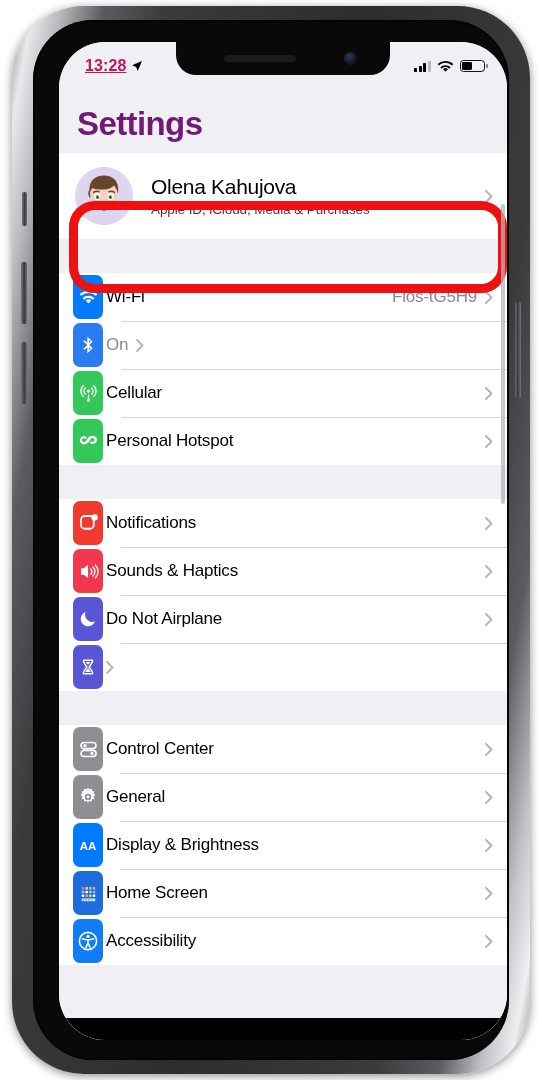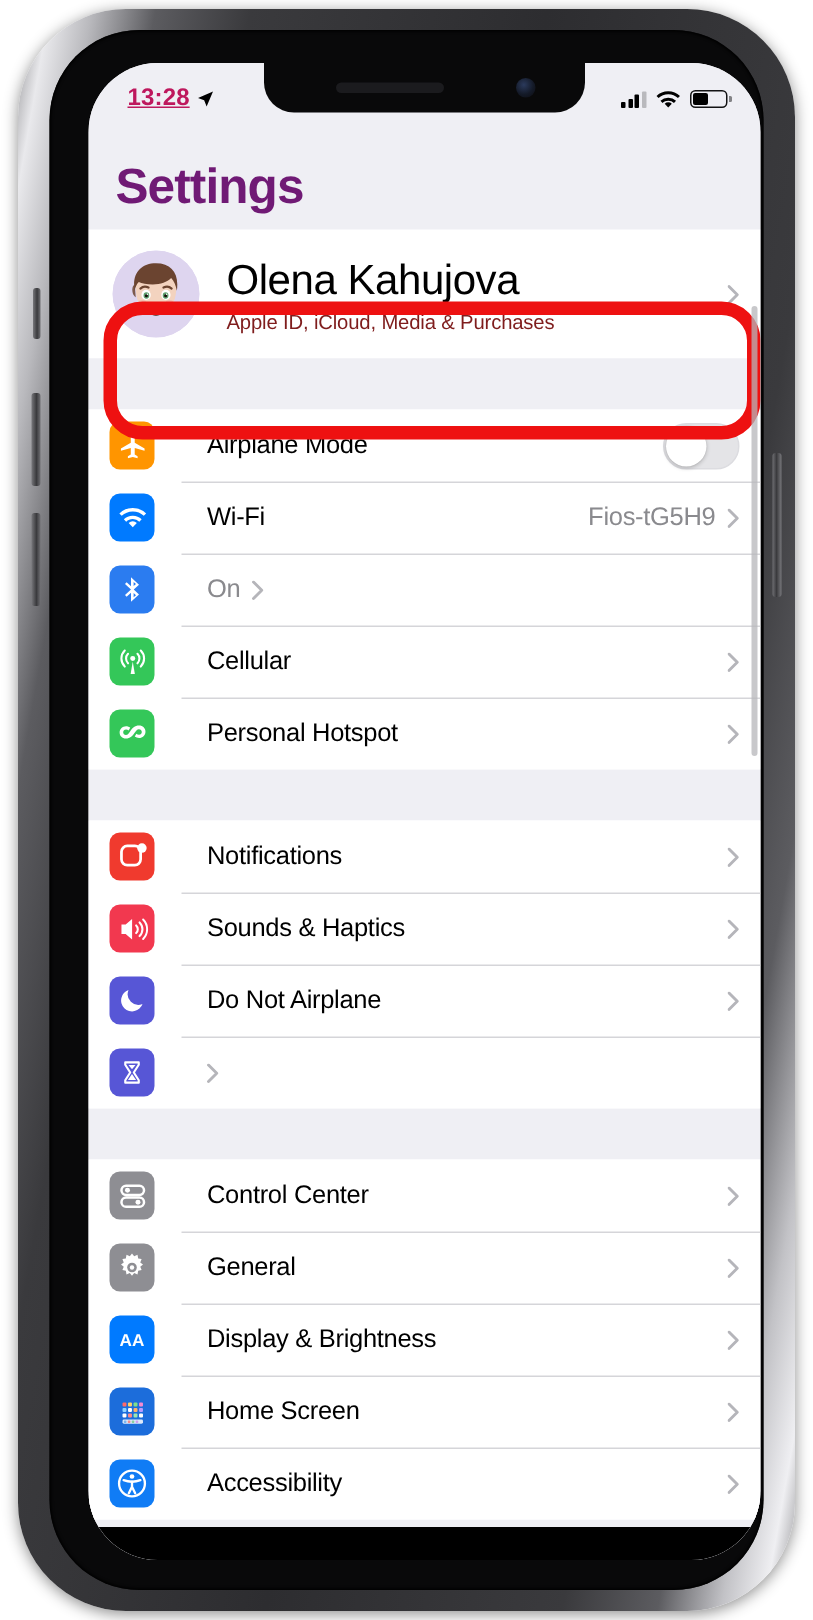--- a/index.html
+++ b/index.html
@@ -120,24 +120,24 @@
     display:flex; align-items:center;
     min-height:48px;
     padding-left:14px; padding-right:14px;
     background:#fff;
   }
   .row + .row::before{
     content:""; position:absolute; left:62px; right:0; top:0;
     height:1px; background:#d5d5d9;
   }
   .row-icon{
-    width:30px; height:32px; border-radius:7px;
+    width:30px; height:44px; border-radius:7px;
     flex:0 0 30px;
     display:flex; align-items:center; justify-content:center;
-    margin-right:35px;
+    margin-right:3px;
     overflow:hidden;
   }
   .row-icon svg{ display:block; }
   .row-label{
     font-size:17px; color:#000; letter-spacing:-.2px;
     flex:1 1 auto; white-space:nowrap;
   }
   .row-value{
     font-size:17px; color:#8a8a8e; letter-spacing:-.2px;
     margin-right:8px; white-space:nowrap;
@@ -166,21 +166,21 @@
     min-height:86px; padding:10px 14px 10px 16px;
     background:#fff;
   }
   #avatar{
     width:58px; height:58px; border-radius:50%;
     background:#ded5ef; flex:0 0 58px;
     margin-right:18px; overflow:hidden; position:relative;
   }
   #profile-text{ flex:1 1 auto; }
   #profile-name{
-    font-size:28px; color:#000; letter-spacing:-.3px; line-height:1.18;
+    font-size:21px; color:#000; letter-spacing:-.3px; line-height:1.18;
   }
   #profile-sub{
     font-size:13.5px; color:#7f1d1d; letter-spacing:-.1px; margin-top:3px;
   }
 
   
   #annotation-box{
     position:absolute;
     left:10px; top:159px;
     width:438px; height:92px;
@@ -290,31 +290,20 @@
             <path d="M1 1l5.5 5.5L1 12" stroke="#b5b5ba" stroke-width="1.9" fill="none" stroke-linecap="round" stroke-linejoin="round"></path>
           </svg>
         </div>
       </div>
 
       <div class="group-gap"></div>
 
       <div id="groups-container">
           <div class="group">
             <div class="row">
-              <div class="row-icon" style="background: rgb(255, 149, 0);">
-                <svg viewBox="0 0 24 24" width="21" height="21">
-                  <path d="M21 15.5v-1.8l-7.5-4.4V4.1c0-.9-.7-1.6-1.5-1.6s-1.5.7-1.5 1.6v5.2L3 13.7v1.8l7.5-2.2v4.9l-2.2 1.5v1.4l3.7-1 3.7 1v-1.4l-2.2-1.5v-4.9z" fill="#fff"></path>
-                </svg>
-              </div>
-              <div class="row-label">Airplane Mode</div>
-              <div class="toggle">
-                <span class="knob"></span>
-              </div>
-            </div>
-            <div class="row">
               <div class="row-icon" style="background: rgb(0, 122, 255);">
                 <svg viewBox="0 0 24 20" width="21" height="18">
                   <path d="M12 17.4l-3.1-3.3a4.5 4.5 0 0 1 6.2 0z" fill="#fff"></path>
                   <path d="M12 11.2c-1.9 0-3.7.75-5 2l-1.8-1.9A9.6 9.6 0 0 1 12 8.6a9.6 9.6 0 0 1 6.8 2.7L17 13.2a7.1 7.1 0 0 0-5-2z" fill="#fff"></path>
                   <path d="M12 5.4c-3.2 0-6.2 1.25-8.4 3.3L1.8 6.9A14.7 14.7 0 0 1 12 2.8c3.9 0 7.5 1.5 10.2 4.1l-1.8 1.8A12.1 12.1 0 0 0 12 5.4z" fill="#fff"></path>
                 </svg>
               </div>
               <div class="row-label">Wi-Fi</div>
               <div class="row-value">Fios-tG5H9</div>
               <svg class="chevron" viewBox="0 0 8 13">

